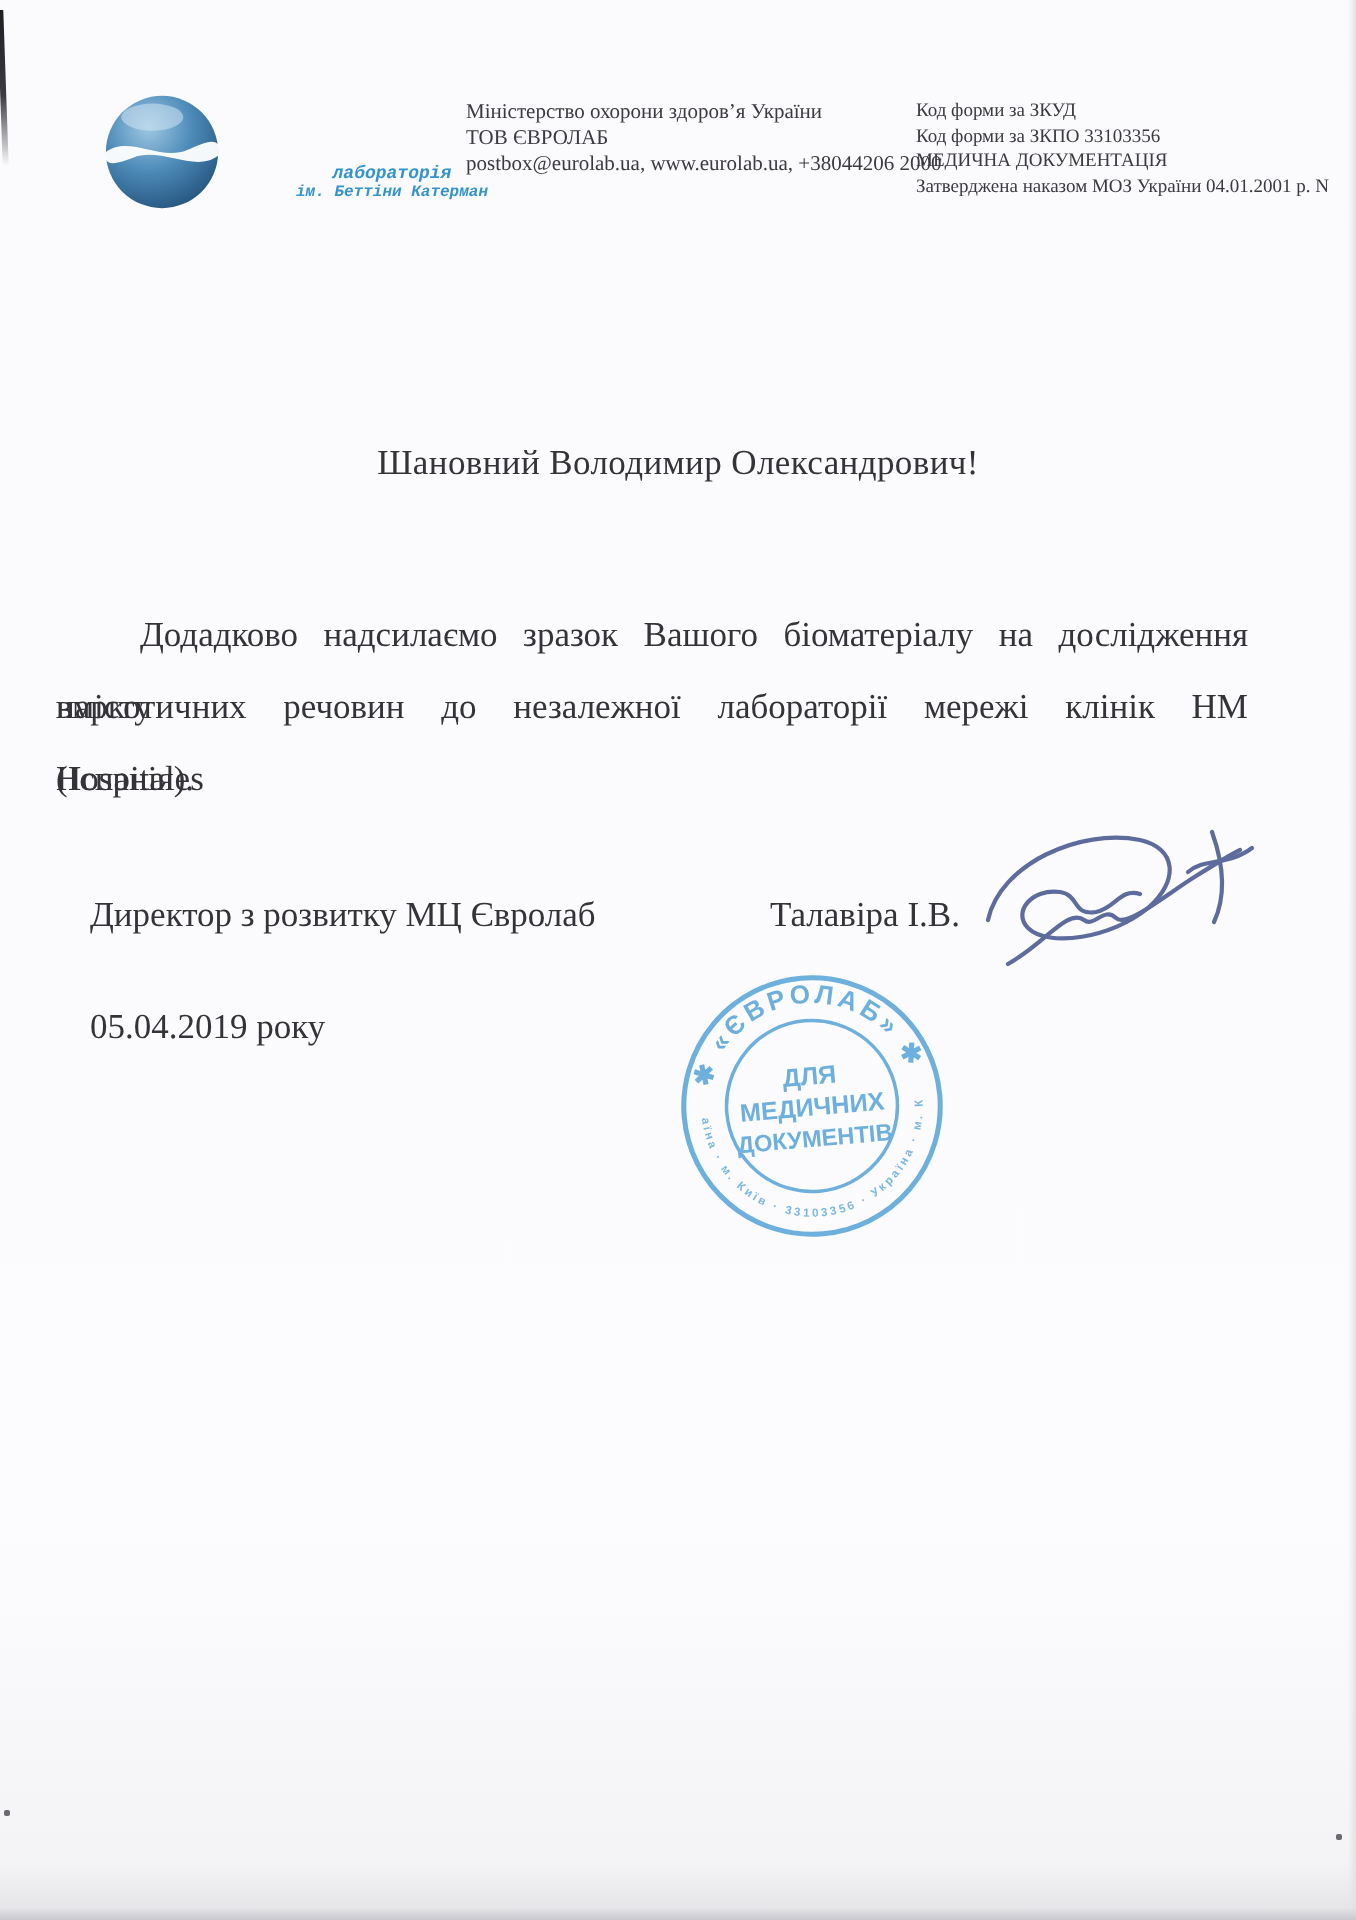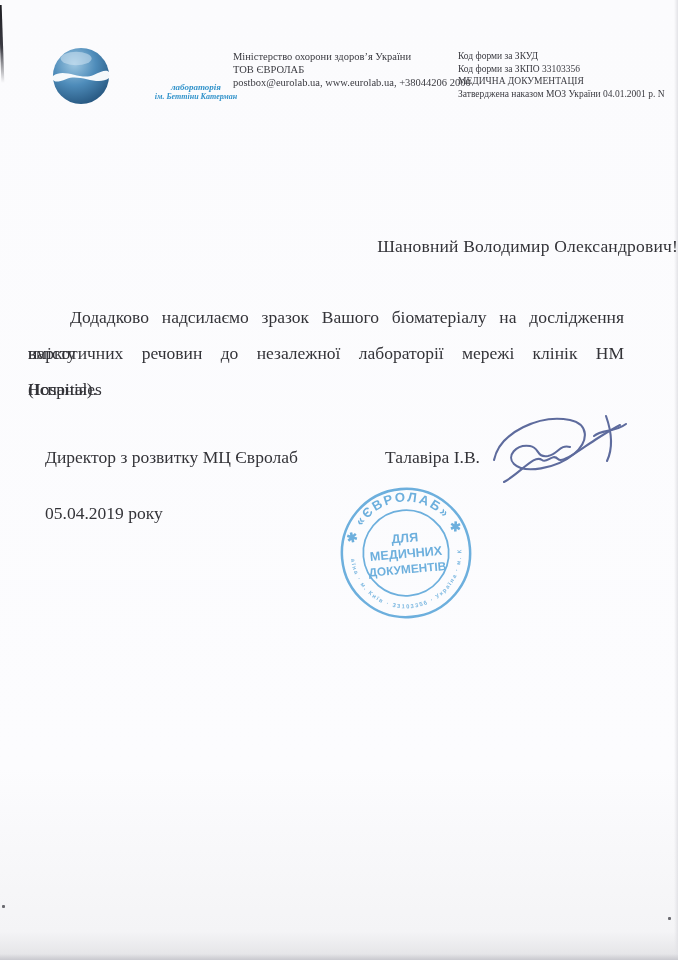--- a/index.html
+++ b/index.html
@@ -28,33 +28,33 @@
 
   
   .logo{position:absolute;left:50px;top:44px;width:185px;height:66px;}
   .logo-sphere{position:absolute;left:0;top:2px;width:62px;height:60px;}
   .wordmark{position:absolute;left:66px;top:-2px;white-space:nowrap;
     font-family:"Liberation Sans", sans-serif;font-style:italic;
     font-size:37px;letter-spacing:-1.5px;line-height:40px;}
   .wordmark .w-euro{font-weight:500;}
   .wordmark .w-lab{font-weight:800;}
   .logo-sub{position:absolute;left:66px;top:38px;width:160px;text-align:center;
-    font-family:Liberation Serif, serif;font-style:italic;font-weight:700;
+    font-family:Liberation Mono, monospace;font-style:italic;font-weight:700;
     line-height:10px;}
   .logo-sub .l1{font-size:9px;}
   .logo-sub .l2{font-size:8px;}
 
   .hdr-center{position:absolute;left:233px;top:50px;width:223px;
     font-size:10.5px;line-height:13px;color:#3a3a40;}
   .hdr-right{position:absolute;left:458px;top:50px;width:216px;
     font-size:9.5px;line-height:12.5px;color:#3a3a40;}
   .hdr-line{white-space:nowrap;}
 
   
-  .salutation{position:absolute;left:0;top:236px;width:678px;text-align:right;
+  .salutation{position:absolute;left:0;top:221px;width:678px;text-align:center;
     font-size:17.5px;letter-spacing:.2px;color:#333338;}
   .body-par{position:absolute;left:28px;top:299px;width:596px;
     font-size:17.5px;color:#333338;}
   .body-line{height:36px;line-height:36px;text-align:justify;text-align-last:justify;
     white-space:normal;word-spacing:5px;}
   .body-line.first{text-indent:42px;}
   .body-line.last{text-align:left;text-align-last:left;word-spacing:1px;}
 
   .signer-title{position:absolute;left:45px;top:447px;font-size:17.5px;color:#333338;white-space:nowrap;}
   .signer-name{position:absolute;left:385px;top:447px;font-size:17.5px;color:#333338;white-space:nowrap;}

